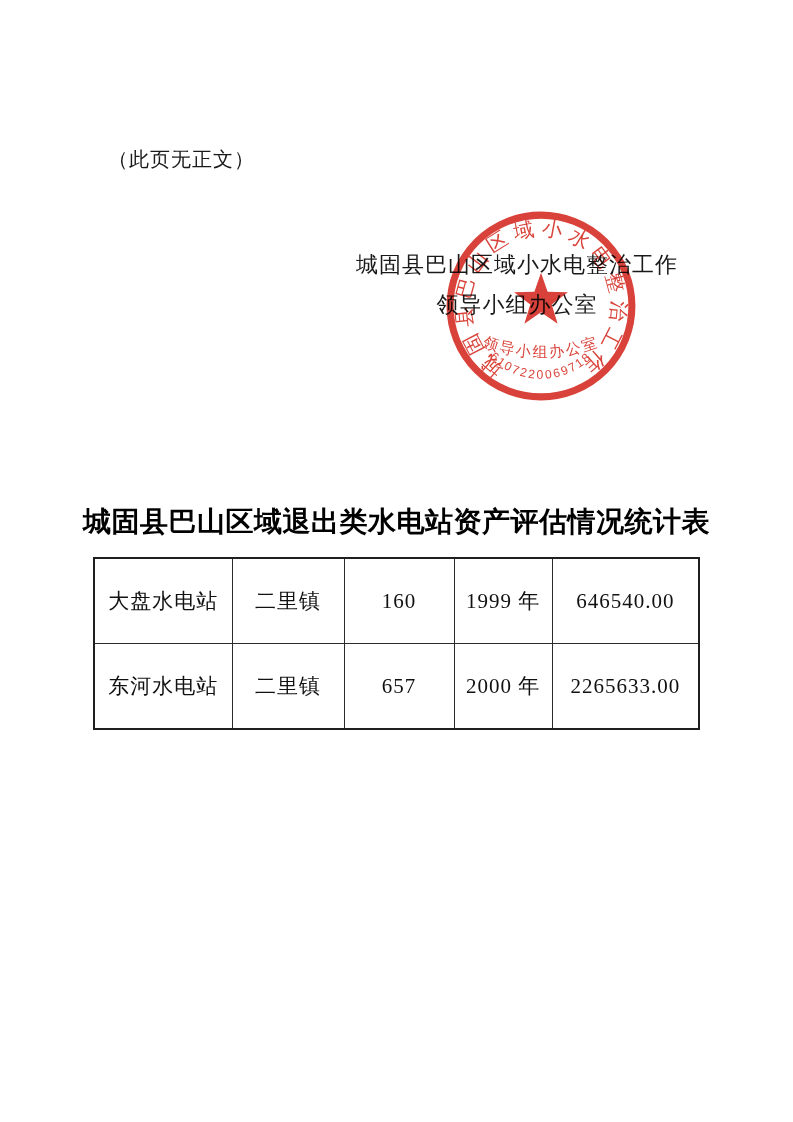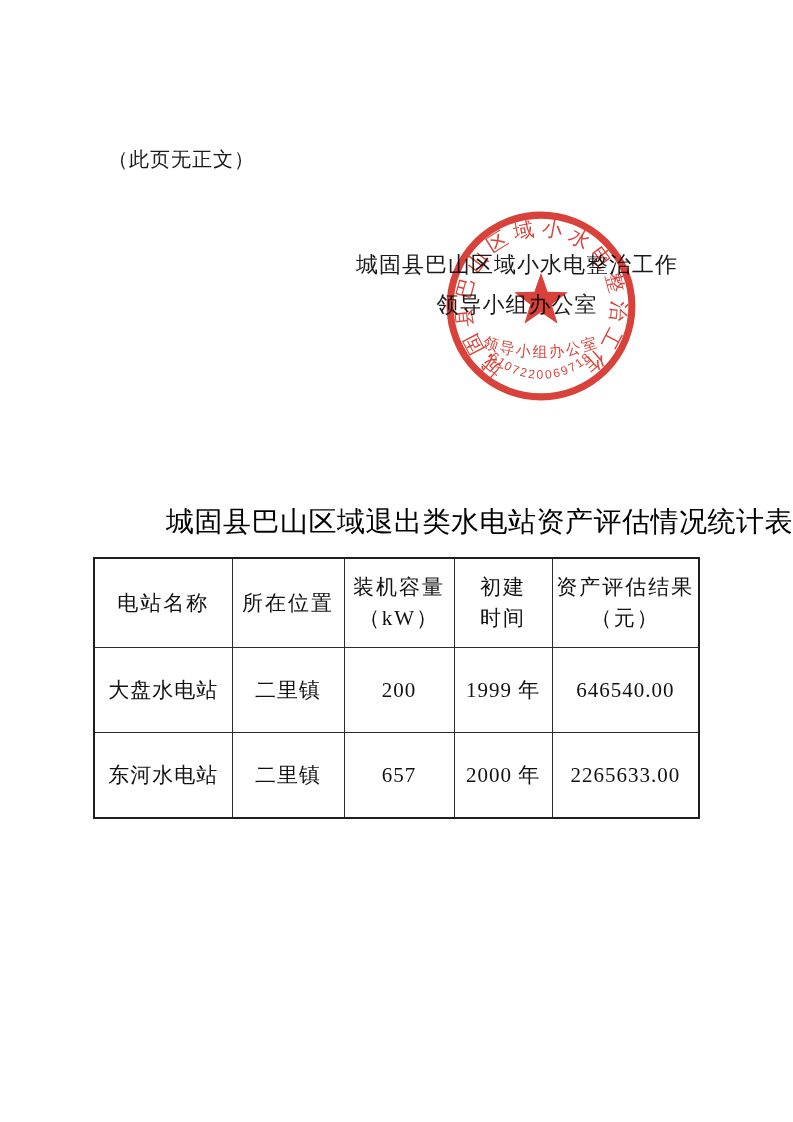--- a/index.html
+++ b/index.html
@@ -39,23 +39,23 @@
     height: 202px;
     z-index: 2;
     mix-blend-mode: multiply;
     opacity: 0.88;
   }
   .doc-title {
     position: absolute;
     left: 0;
     right: 0;
     top: 503px;
-    text-align: right;
+    text-align: center;
     font-family: "Liberation Sans", "DejaVu Sans", sans-serif;
-    font-weight: normal;
+    font-weight: bold;
     font-size: 28px;
     letter-spacing: 0.5px;
     color: #000;
     white-space: nowrap;
   }
   .assessment-table {
     position: absolute;
     left: 93px;
     top: 557px;
     width: 607px;
@@ -122,34 +122,24 @@
 
   <table class="assessment-table">
     <colgroup>
       <col class="col-name">
         <col class="col-loc">
         <col class="col-cap">
       <col class="col-built">
         <col class="col-val">
     </colgroup>
     <tbody>
-      <tr class="header-row">
-        <td>电站名称</td>
-        <td>所在位置</td>
-        <td>装机容量
-（kW）</td>
-        <td>初建
-时间</td>
-        <td>资产评估结果
-（元）</td>
-      </tr>
       <tr class="data-row">
         <td>大盘水电站</td>
         <td>二里镇</td>
-        <td>200</td>
+        <td>160</td>
         <td>1999 年</td>
         <td>646540.00</td>
       </tr>
       <tr class="data-row">
         <td>东河水电站</td>
         <td>二里镇</td>
         <td>657</td>
         <td>2000 年</td>
         <td>2265633.00</td>
       </tr>

